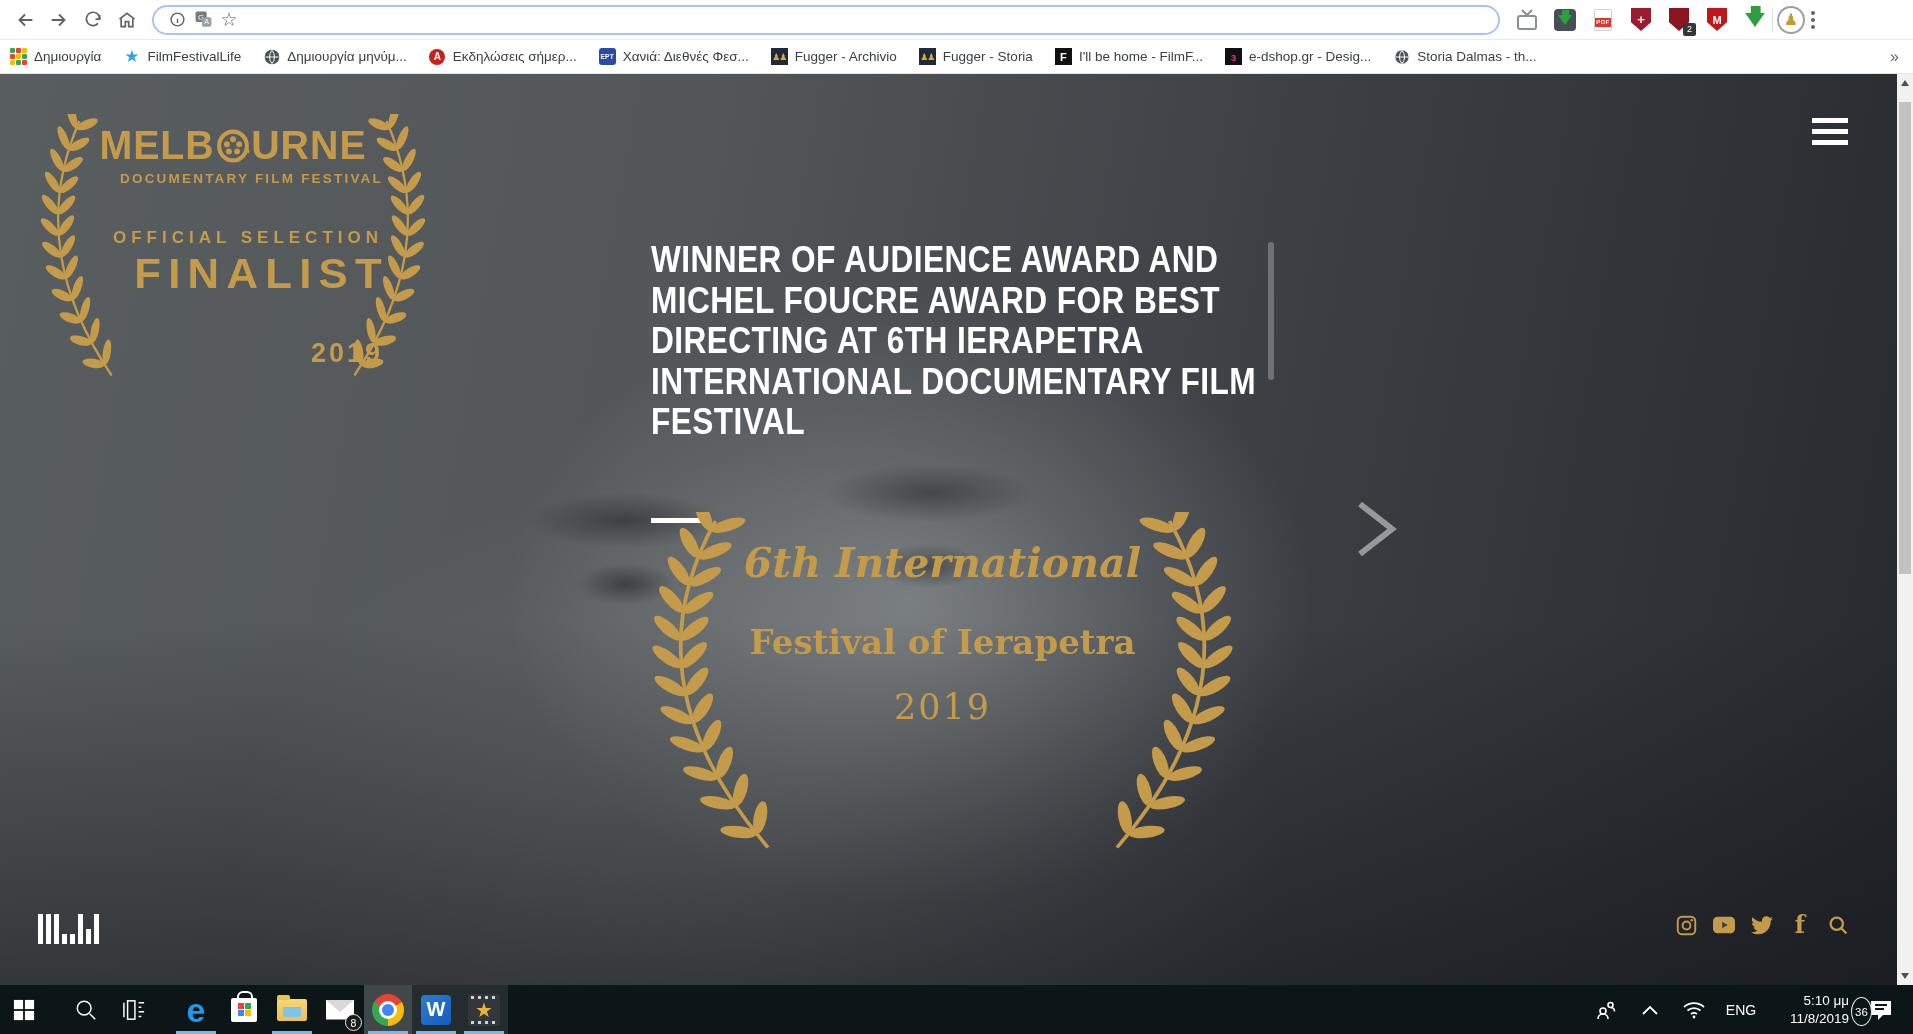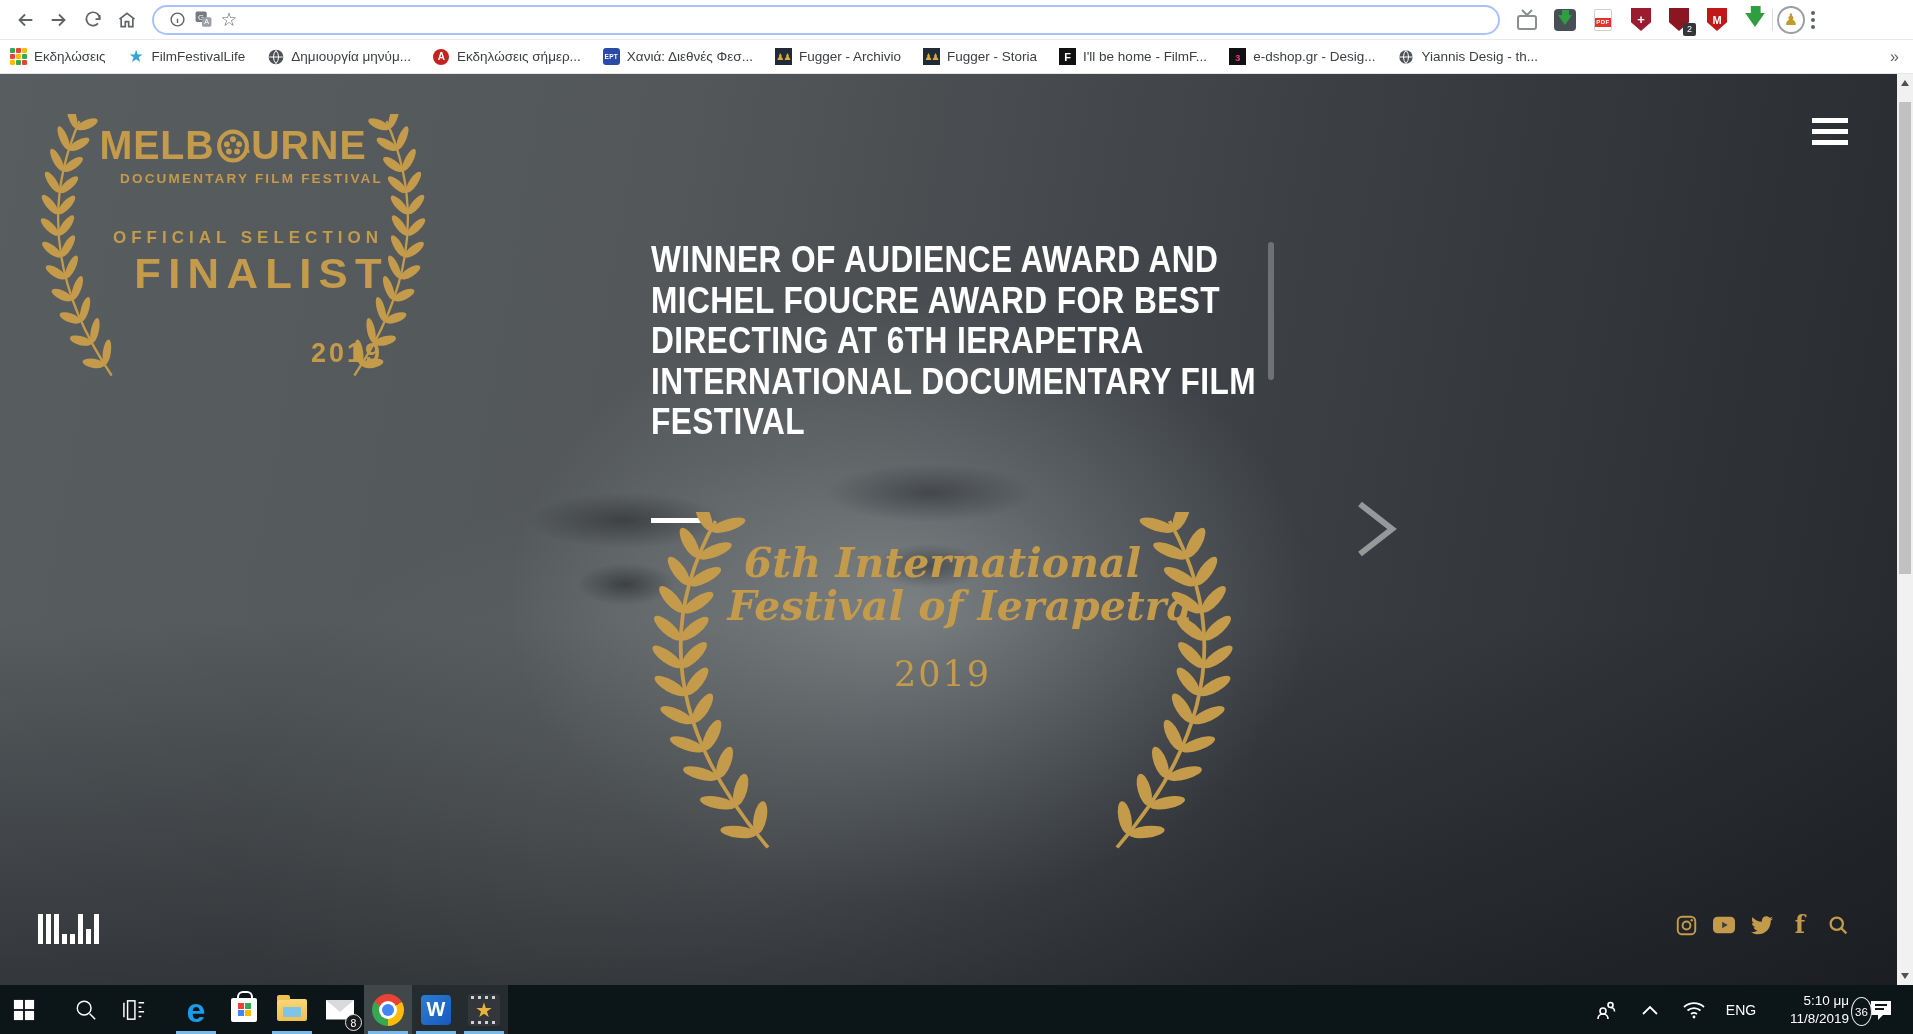--- a/index.html
+++ b/index.html
@@ -86,21 +86,21 @@
 
   
   .award { position:absolute; left:655px; top:438px; width:575px; height:345px; font-family:"DejaVu Serif",serif; }
   .award .branch-wrap { position:absolute; top:0; width:150px; height:340px; }
   .award .branch-wrap.left { left:-12px; }
   .award .branch-wrap.right { right:-12px; transform:scaleX(-1); }
   .award-text { position:absolute; left:50%; transform:translateX(-50%); width:430px; text-align:center; color:var(--gold); }
   .award-winner { margin-top:28px; font-size:37px; letter-spacing:8px; font-style:italic; }
   .award-l1 { margin-top:30px; font-size:41px; font-weight:bold; font-style:italic; line-height:1.05; }
   .award-l2 { font-size:41px; font-weight:bold; font-style:italic; line-height:1.05; }
-  .award-l3 { font-size:41px; font-weight:bold; font-style:italic; line-height:1.05; white-space:nowrap; }
+  .award-l3 { font-size:34px; font-weight:bold; line-height:1.05; white-space:nowrap;margin-top:40px; }
   .award-year { margin-top:26px; font-size:35px; letter-spacing:2px; }
 
   
   .next-arrow { position:absolute; left:1352px; top:424px; width:48px; height:62px; }
 
   
   .eq-logo { position:absolute; left:38px; top:836px; display:flex; align-items:flex-end; gap:3px; height:34px; }
   .eq-logo i { display:block; width:5px; background:#fff; }
 
   
@@ -244,21 +244,21 @@
             <i style="background:#ea4335"></i>
             <i style="background:#fbbc05"></i>
             <i style="background:#ea4335"></i>
             <i style="background:#fbbc05"></i>
             <i style="background:#34a853"></i>
             <i style="background:#fbbc05"></i>
             <i style="background:#34a853"></i>
             <i style="background:#ea4335"></i>
           </span>
       </span>
-      <span class="bm-label">Εκδηλώσεις</span>
+      <span class="bm-label">Δημιουργία</span>
     </div>
     <div class="bm">
       <span class="ico16 bm-star">★</span>
       <span class="bm-label">FilmFestivalLife</span>
     </div>
     <div class="bm">
       <span class="ico16">
         <svg width="16" height="16" viewBox="0 0 24 24" fill="none" stroke="#4d5156" stroke-width="2">
             <circle cx="12" cy="12" r="10" fill="#4d5156"></circle>
             <path stroke="#fff" stroke-width="1.5" d="M2 12h20M12 2a15 15 0 0 1 0 20M12 2a15 15 0 0 0 0 20"></path>
@@ -302,21 +302,21 @@
         </span>
       <span class="bm-label">e-dshop.gr - Desig...</span>
     </div>
     <div class="bm">
       <span class="ico16">
         <svg width="16" height="16" viewBox="0 0 24 24" fill="none">
             <circle cx="12" cy="12" r="10" fill="#4d5156"></circle>
             <path stroke="#fff" stroke-width="1.5" d="M2 12h20M12 2a15 15 0 0 1 0 20M12 2a15 15 0 0 0 0 20"></path>
           </svg>
       </span>
-      <span class="bm-label">Yiannis Desig - th...</span>
+      <span class="bm-label">Storia Dalmas - th...</span>
     </div>
     <span class="bm-overflow">»</span>
   </div>
 
   <div class="page">
 
     <div class="mdff">
       <svg class="branch branch-wrap left" viewBox="0 0 120 300" preserveAspectRatio="none">
           <path d="M100 296 Q-14 150 58 8" fill="none" stroke="var(--gold)" stroke-width="3"></path>
           <ellipse cx="15" cy="0" rx="14.5" ry="5.2" fill="var(--gold)" transform="translate(91.1776 284.3264) rotate(-172.15424520245358)"></ellipse>

